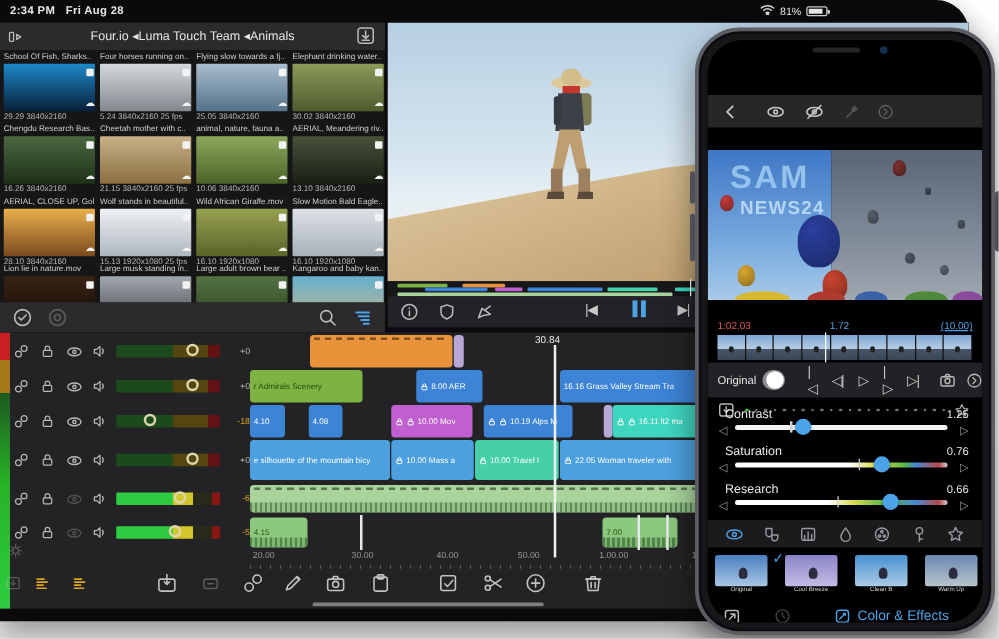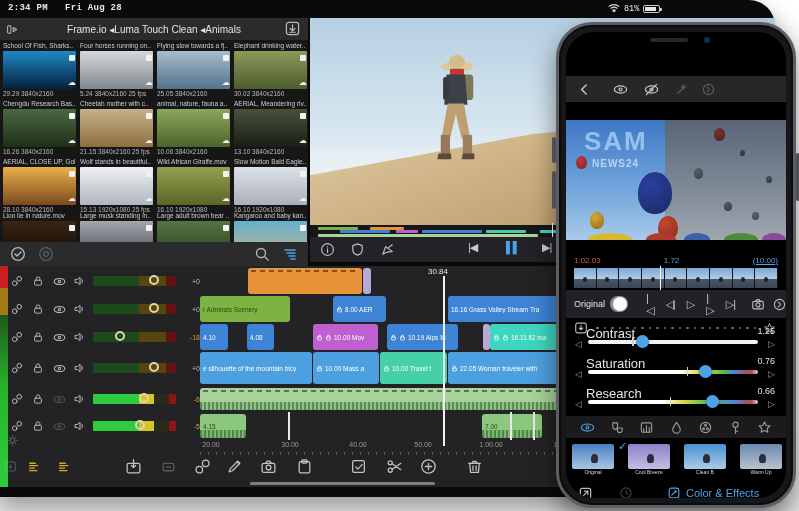--- a/index.html
+++ b/index.html
@@ -5,21 +5,21 @@
   html,body{margin:0;padding:0;background:#f4f4f4;}
   *{box-sizing:border-box;}
   .scene{position:relative;width:799px;height:511px;overflow:hidden;
          background:linear-gradient(180deg,#ffffff 0%,#f2f2f2 78%,#e7e7e7 100%);
          font-family:"Liberation Sans","DejaVu Sans",sans-serif;}
   .abs{position:absolute;}
   
   .ipad{position:absolute;left:0;top:0;width:775px;height:497px;background:#0a0a0b;
         border-radius:0 26px 16px 0;box-shadow:0 10px 22px rgba(0,0,0,.35);}
   .statusbar{position:absolute;left:0;top:0;width:775px;height:28px;color:#e8e8e8;
-             font-size:9px;font-weight:bold;font-family:Liberation Mono, monospace;}
+             font-size:9px;font-weight:bold;}
   .statusbar .left{position:absolute;left:8px;top:3px;letter-spacing:.3px;}
   .statusbar .right{position:absolute;left:608px;top:3px;display:flex;gap:4px;align-items:center;}
   .batt{width:17px;height:8px;border:1px solid #cfcfcf;border-radius:2px;position:relative;}
   .batt i{position:absolute;left:1px;top:1px;bottom:1px;width:11px;background:#e8e8e8;display:block;}
   .batt:after{content:"";position:absolute;right:-3px;top:2px;width:2px;height:3px;background:#cfcfcf;border-radius:0 1px 1px 0;}
   
   .library{position:absolute;left:0;top:18px;width:308px;height:248px;background:#161617;overflow:hidden;}
   .lib-header{position:absolute;left:0;top:0;width:100%;height:22px;background:#2b2b2d;
               display:flex;align-items:center;color:#e4e4e4;font-size:10px;}
   .lib-title{position:absolute;left:0;right:0;text-align:center;}
@@ -74,36 +74,36 @@
          border-radius:0 0 12px 12px;z-index:5;}
   .notch .slit{position:absolute;left:26px;top:6px;width:38px;height:4px;background:#26262a;border-radius:2px;}
   .notch .cam{position:absolute;right:18px;top:5px;width:6px;height:6px;background:#14304e;border-radius:50%;}
   .ph-toolbar{position:absolute;left:0;right:0;top:44px;height:26px;background:#27272a;display:flex;align-items:center;}
   .balloons{position:absolute;left:0;right:0;top:88px;height:120px;overflow:hidden;}
   .bal-left{position:absolute;left:0;top:0;bottom:0;width:45%;
             background:linear-gradient(180deg,#3e77c6 0%,#7fb0e0 70%,#a9cae8 100%);}
   .bal-right{position:absolute;right:0;top:0;bottom:0;width:55%;
              background:linear-gradient(180deg,#596577 0%,#8b95a1 75%,#a0a8b0 100%);}
   .overlay1{position:absolute;left:18px;top:6px;font-size:26px;font-weight:bold;color:rgba(160,205,242,.85);letter-spacing:2px;}
-  .overlay2{position:absolute;left:26px;top:38px;font-size:10px;font-weight:bold;color:rgba(190,221,246,.9);letter-spacing:1px;}
+  .overlay2{position:absolute;left:26px;top:38px;font-size:15px;font-weight:bold;color:rgba(190,221,246,.9);letter-spacing:1px;}
   .balloon{position:absolute;border-radius:50% 50% 46% 46%;}
   .grounds{position:absolute;left:0;right:0;bottom:-6px;height:16px;}
   .gb{position:absolute;bottom:0;border-radius:50% 50% 0 0;}
   .timecodes{position:absolute;left:8px;right:8px;top:224px;height:10px;font-size:8px;}
   .filmstrip{position:absolute;left:8px;right:8px;top:236px;height:20px;display:flex;background:#111;}
   .fcell{flex:1;margin-right:1px;background:linear-gradient(180deg,#7ba6d4 0%,#b5cde4 55%,#47566a 55%,#3a4656 100%);position:relative;}
   .orig-row{position:absolute;left:0;right:0;top:258px;height:28px;background:#222226;display:flex;align-items:center;color:#e4e4e4;}
   .toggle{position:relative;width:30px;height:16px;border-radius:9px;background:#8e8e93;margin-left:5px;}
   .toggle i{position:absolute;right:1px;top:1px;width:14px;height:14px;border-radius:50%;background:#fff;}
   .pbtn{font-size:11px;color:#c9c9c9;letter-spacing:-1px;}
   .kf-row{position:absolute;left:0;right:0;top:286px;height:20px;display:flex;align-items:center;}
   .dots{display:flex;gap:5px;margin-left:8px;}
   .dots b{width:2.5px;height:2.5px;border-radius:50%;background:#6e6e72;}
   .dots b.on{background:#3ac43a;}
-  .sl-label{position:absolute;left:20px;color:#e6e6e6;font-size:13px;}
+  .sl-label{position:absolute;left:14px;color:#e6e6e6;font-size:10px;}
   .sl-value{position:absolute;right:11px;color:#e6e6e6;font-size:9px;}
   .sl-arrow{position:absolute;color:#9a9a9e;font-size:9px;top:-4px;}
   .sl-track{position:absolute;left:22px;right:28px;height:3.5px;border-radius:2px;background:#f2f2f2;}
   .sl-tick{position:absolute;top:-3px;width:1.5px;height:9px;background:#d0d0d0;}
   .sl-thumb{position:absolute;top:-5px;width:13px;height:13px;border-radius:50%;background:#4da3e8;
             box-shadow:0 1px 2px rgba(0,0,0,.5);margin-left:-6px;}
   .tabs{position:absolute;left:0;right:0;top:384px;height:22px;display:flex;justify-content:space-between;
         padding:0 14px;align-items:center;background:#1b1b1e;}
   .presets{position:absolute;left:0;right:0;top:408px;height:38px;}
   .pre{position:absolute;width:42px;}
@@ -139,21 +139,21 @@
     </div>
 
     <div class="library">
       <div class="lib-header">
         <span style="margin-left:6px;z-index:2;" id="panel-icon">
             <svg width="13" height="13" viewBox="0 0 16 16" fill="none" stroke="#b9b9b9" stroke-width="1.3" stroke-linecap="round" stroke-linejoin="round" style="display:block">
               <rect x="2" y="3.5" width="4" height="9" rx="1"></rect>
               <path d="M9 5.5l4 2.5-4 2.5z"></path>
             </svg>
           </span>
-        <span class="lib-title">Frame.io ◂Luma Touch Clean ◂Animals</span>
+        <span class="lib-title">Four.io ◂Luma Touch Team ◂Animals</span>
         <span style="position:absolute;right:8px;top:3px;" id="dl-icon">
             <svg width="15" height="15" viewBox="0 0 16 16" fill="none" stroke="#b9b9b9" stroke-width="1.3" stroke-linecap="round" stroke-linejoin="round" style="display:block">
               <rect x="1.5" y="1.5" width="13" height="13" rx="2.5"></rect>
               <path d="M8 4v6M5.5 8L8 10.5 10.5 8M5 12h6"></path>
             </svg>
           </span>
       </div>
       <div class="lib-grid" id="lib-grid">
           <div class="cell" style="left: 3px; top: 2px;">
             <div class="lab">School Of Fish, Sharks..</div>

